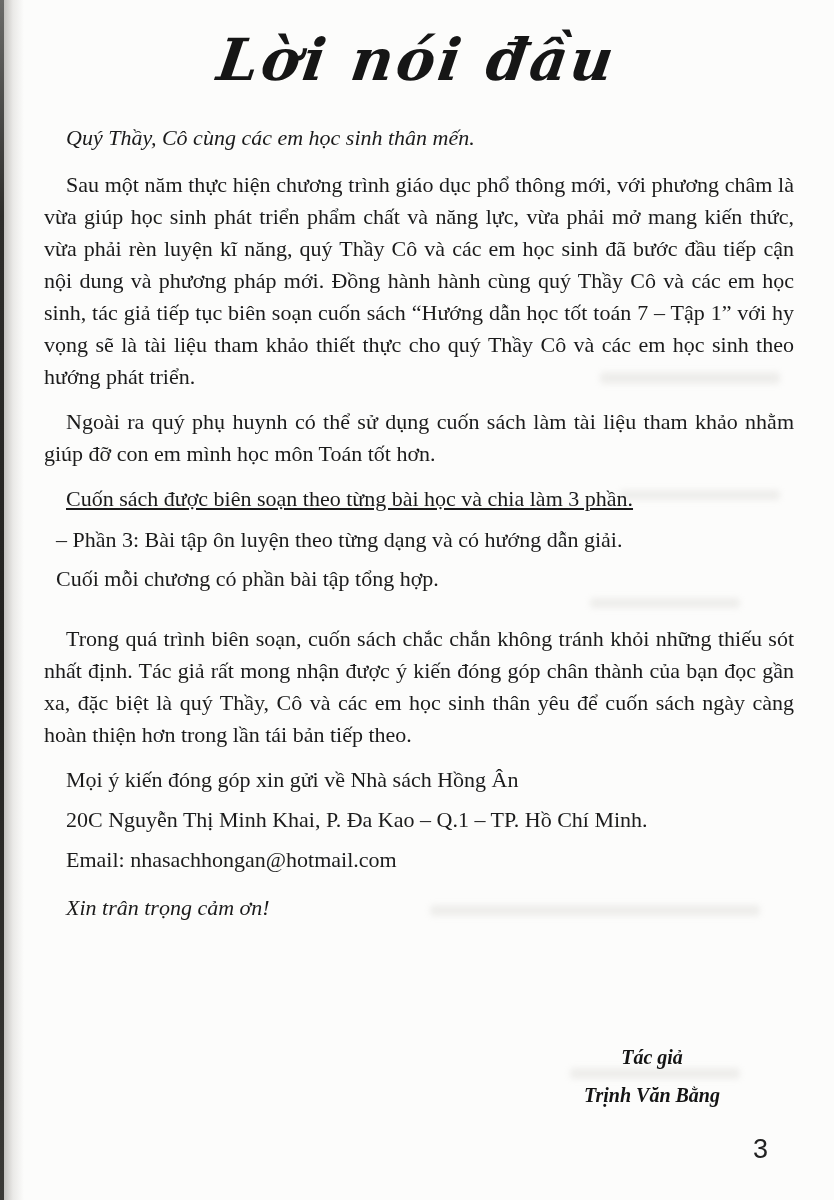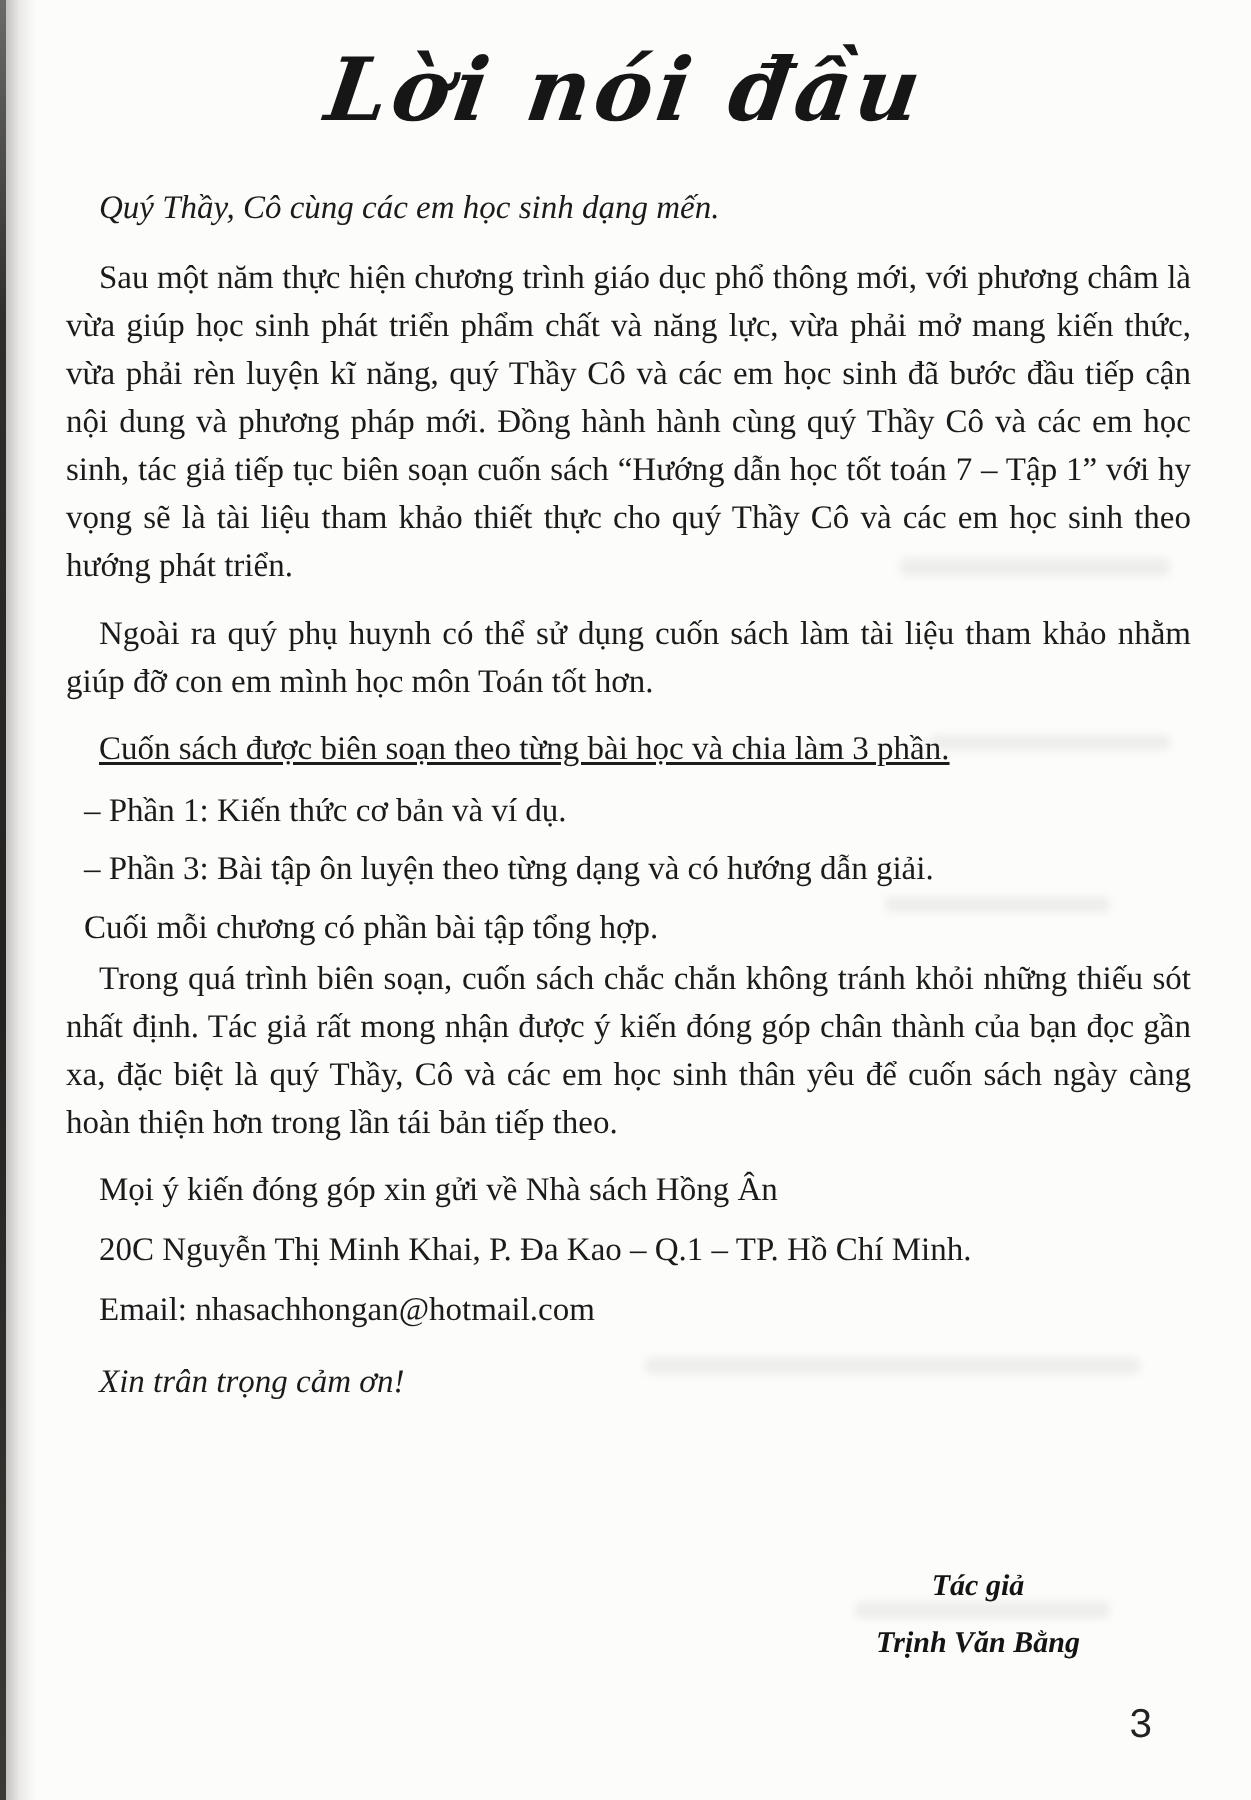--- a/index.html
+++ b/index.html
@@ -134,32 +134,31 @@
 <div class="bleed bleed-1"></div>
 <div class="bleed bleed-2"></div>
 <div class="bleed bleed-3"></div>
 <div class="bleed bleed-4"></div>
 <div class="bleed bleed-5"></div>
 
 <div class="page-title">Lời nói đầu</div>
 
 <div class="text-block">
 
-  <p class="greeting">Quý Thầy, Cô cùng các em học sinh dạng mến.</p>
+  <p class="greeting">Quý Thầy, Cô cùng các em học sinh thân mến.</p>
 
   <p class="body-para"><span>Sau một năm thực hiện chương trình giáo dục phổ thông mới, với phương châm là vừa giúp học sinh phát triển phẩm chất và năng lực, vừa phải mở mang kiến thức, vừa phải rèn luyện kĩ năng, quý Thầy Cô và các em học sinh đã bước đầu tiếp cận nội dung và phương pháp mới. Đồng hành hành cùng quý Thầy Cô và các em học sinh, tác giả tiếp tục biên soạn cuốn sách </span><span class="bold">“Hướng dẫn học tốt toán 7 – Tập 1”</span><span> với hy vọng sẽ là tài liệu tham khảo thiết thực cho quý Thầy Cô và các em học sinh theo hướng phát triển.</span></p>
 
 
   <p class="body-para">Ngoài ra quý phụ huynh có thể sử dụng cuốn sách làm tài liệu tham khảo nhằm giúp đỡ con em mình học môn Toán tốt hơn.</p>
 
   <p class="body-para no-gap">Cuốn sách được biên soạn theo từng bài học và chia làm 3 phần.</p>
 
-  <div class="list-line">– Phần 1: Kiến thức cơ bản và ví dụ.</div>
   <div class="list-line">– Phần 3: Bài tập ôn luyện theo từng dạng và có hướng dẫn giải.</div>
-  <div class="list-line" style="margin-bottom:2px;">Cuối mỗi chương có phần bài tập tổng hợp.</div>
+  <div class="list-line" style="margin-bottom:28px;">Cuối mỗi chương có phần bài tập tổng hợp.</div>
 
   <p class="body-para">Trong quá trình biên soạn, cuốn sách chắc chắn không tránh khỏi những thiếu sót nhất định. Tác giả rất mong nhận được ý kiến đóng góp chân thành của bạn đọc gần xa, đặc biệt là quý Thầy, Cô và các em học sinh thân yêu để cuốn sách ngày càng hoàn thiện hơn trong lần tái bản tiếp theo.</p>
 
   <div class="contact-line"><span>Mọi ý kiến đóng góp xin gửi về Nhà sách </span><span class="bold">Hồng Ân</span></div>
 
   <div class="contact-line">20C Nguyễn Thị Minh Khai, P. Đa Kao – Q.1 – TP. Hồ Chí Minh.</div>
 
   <div class="contact-line">Email: nhasachhongan@hotmail.com</div>
 
   <p class="thanks">Xin trân trọng cảm ơn!</p>

